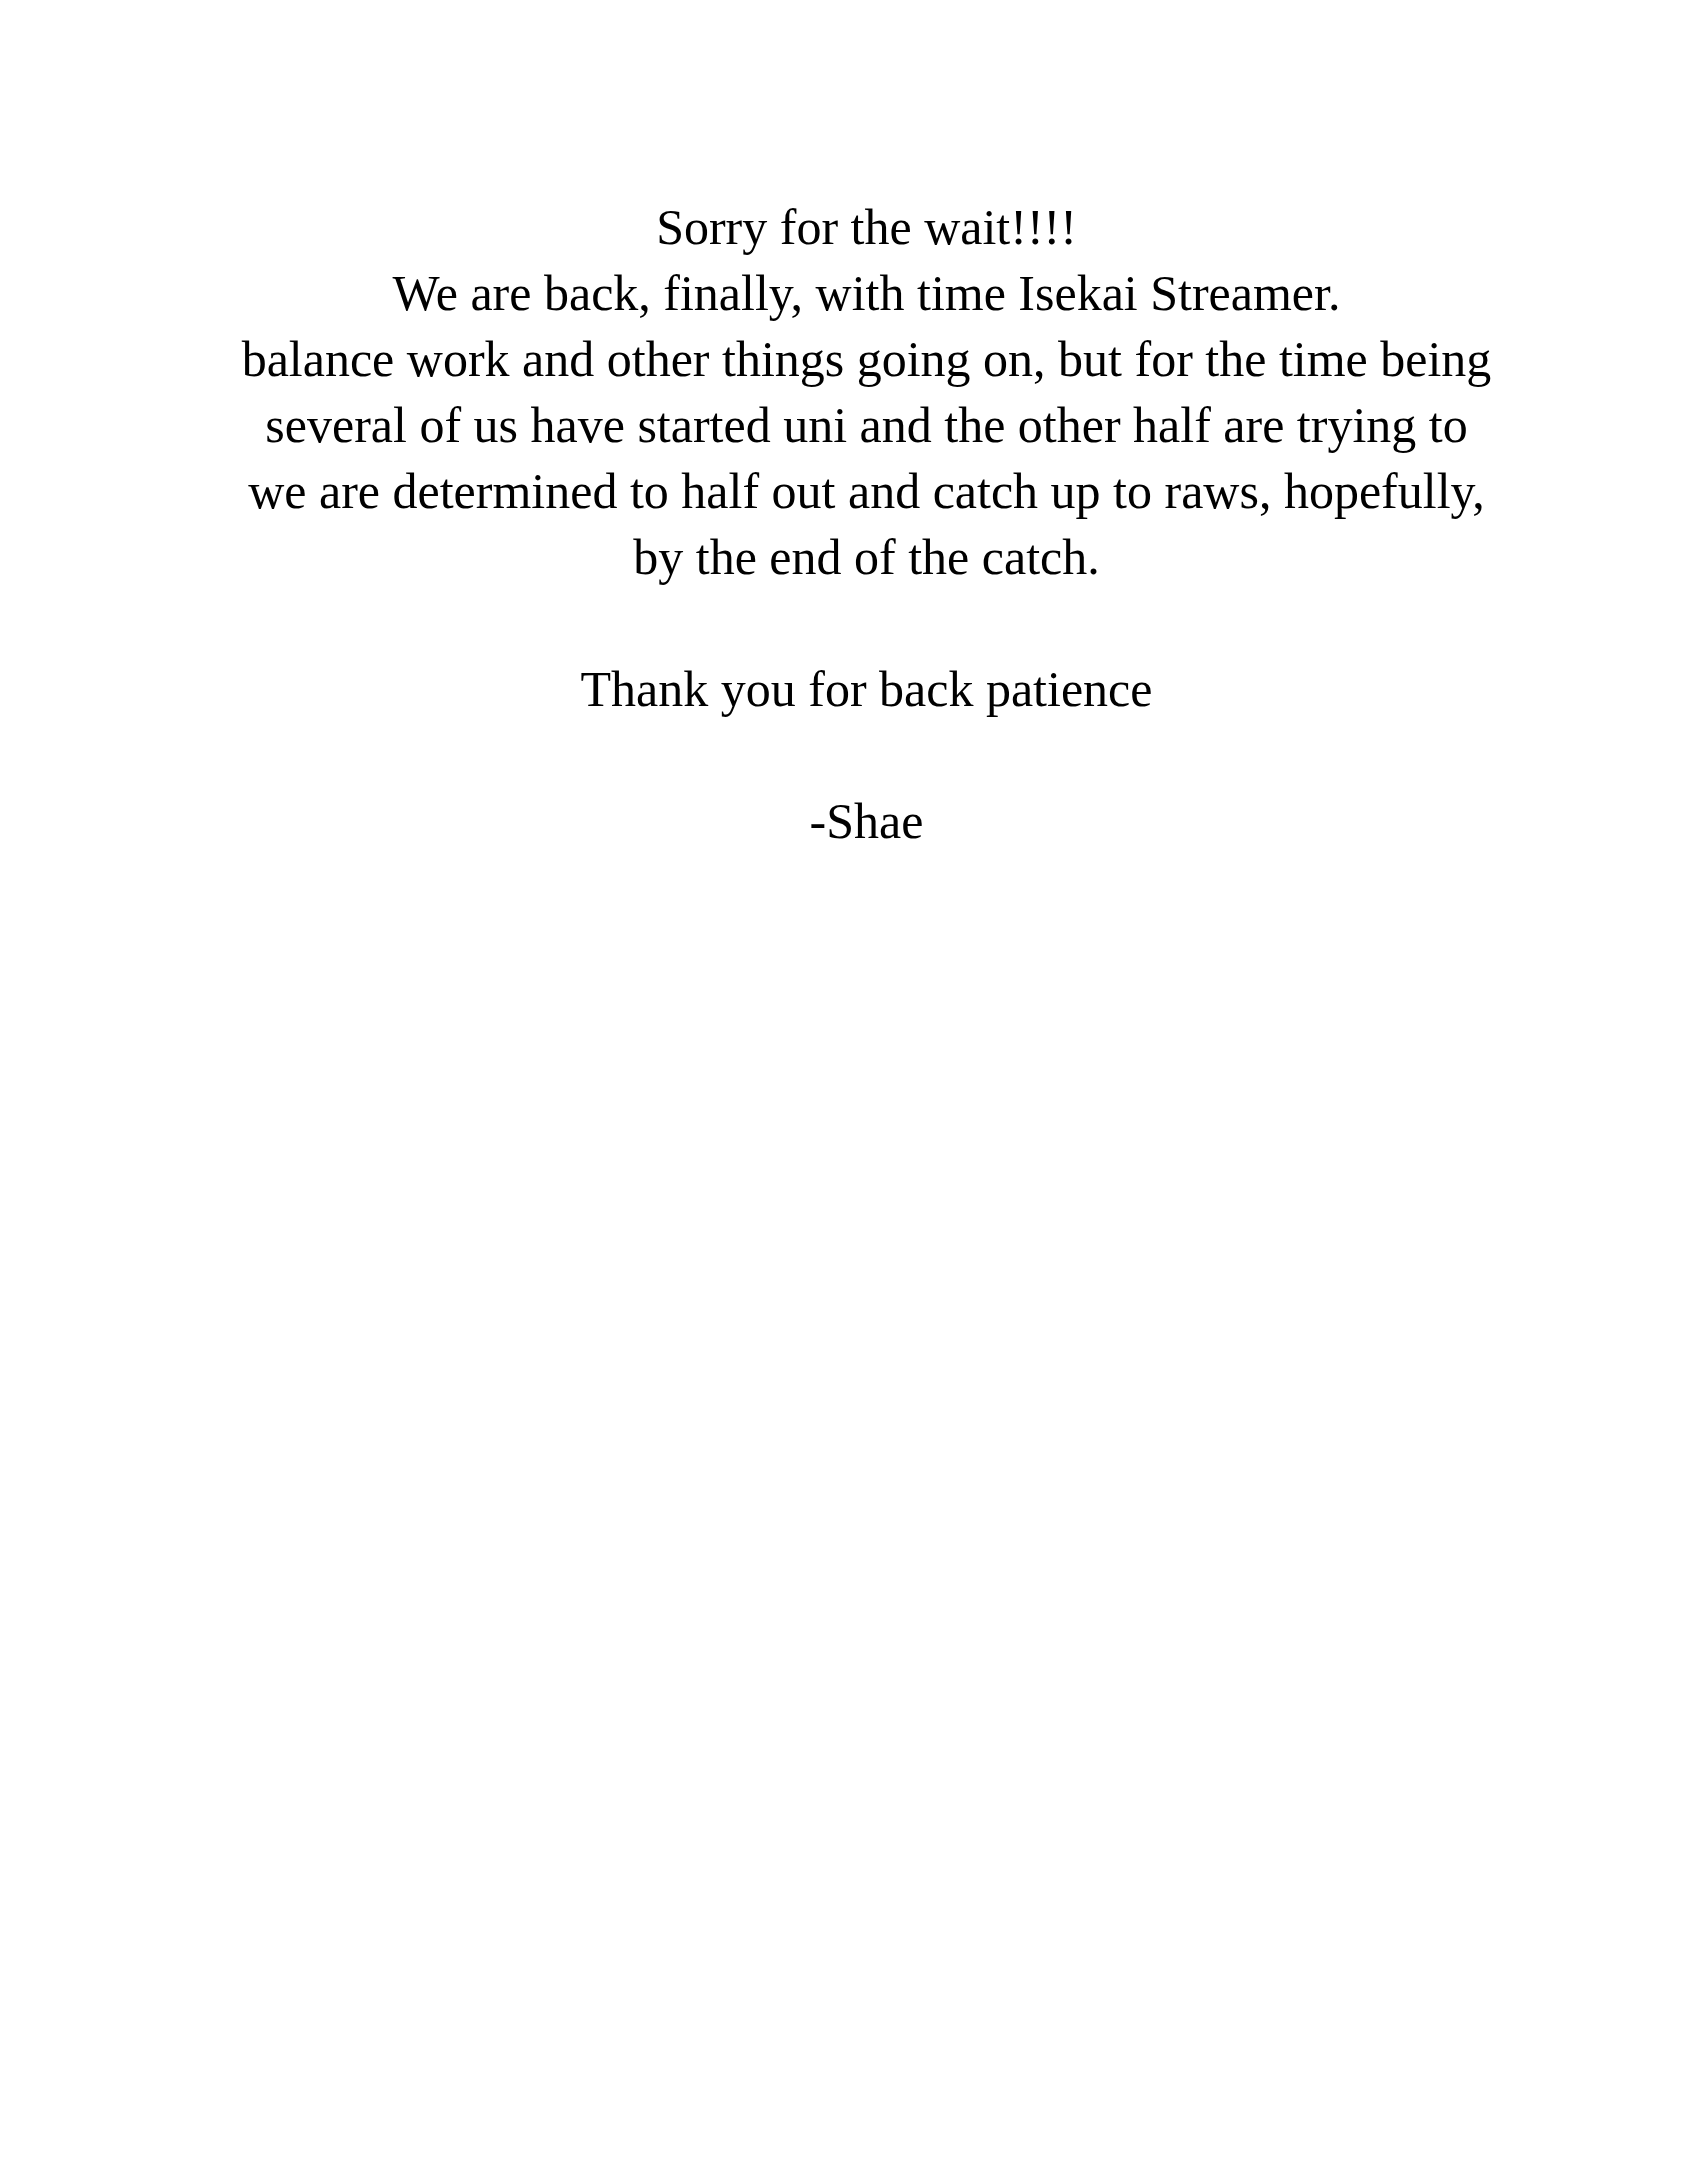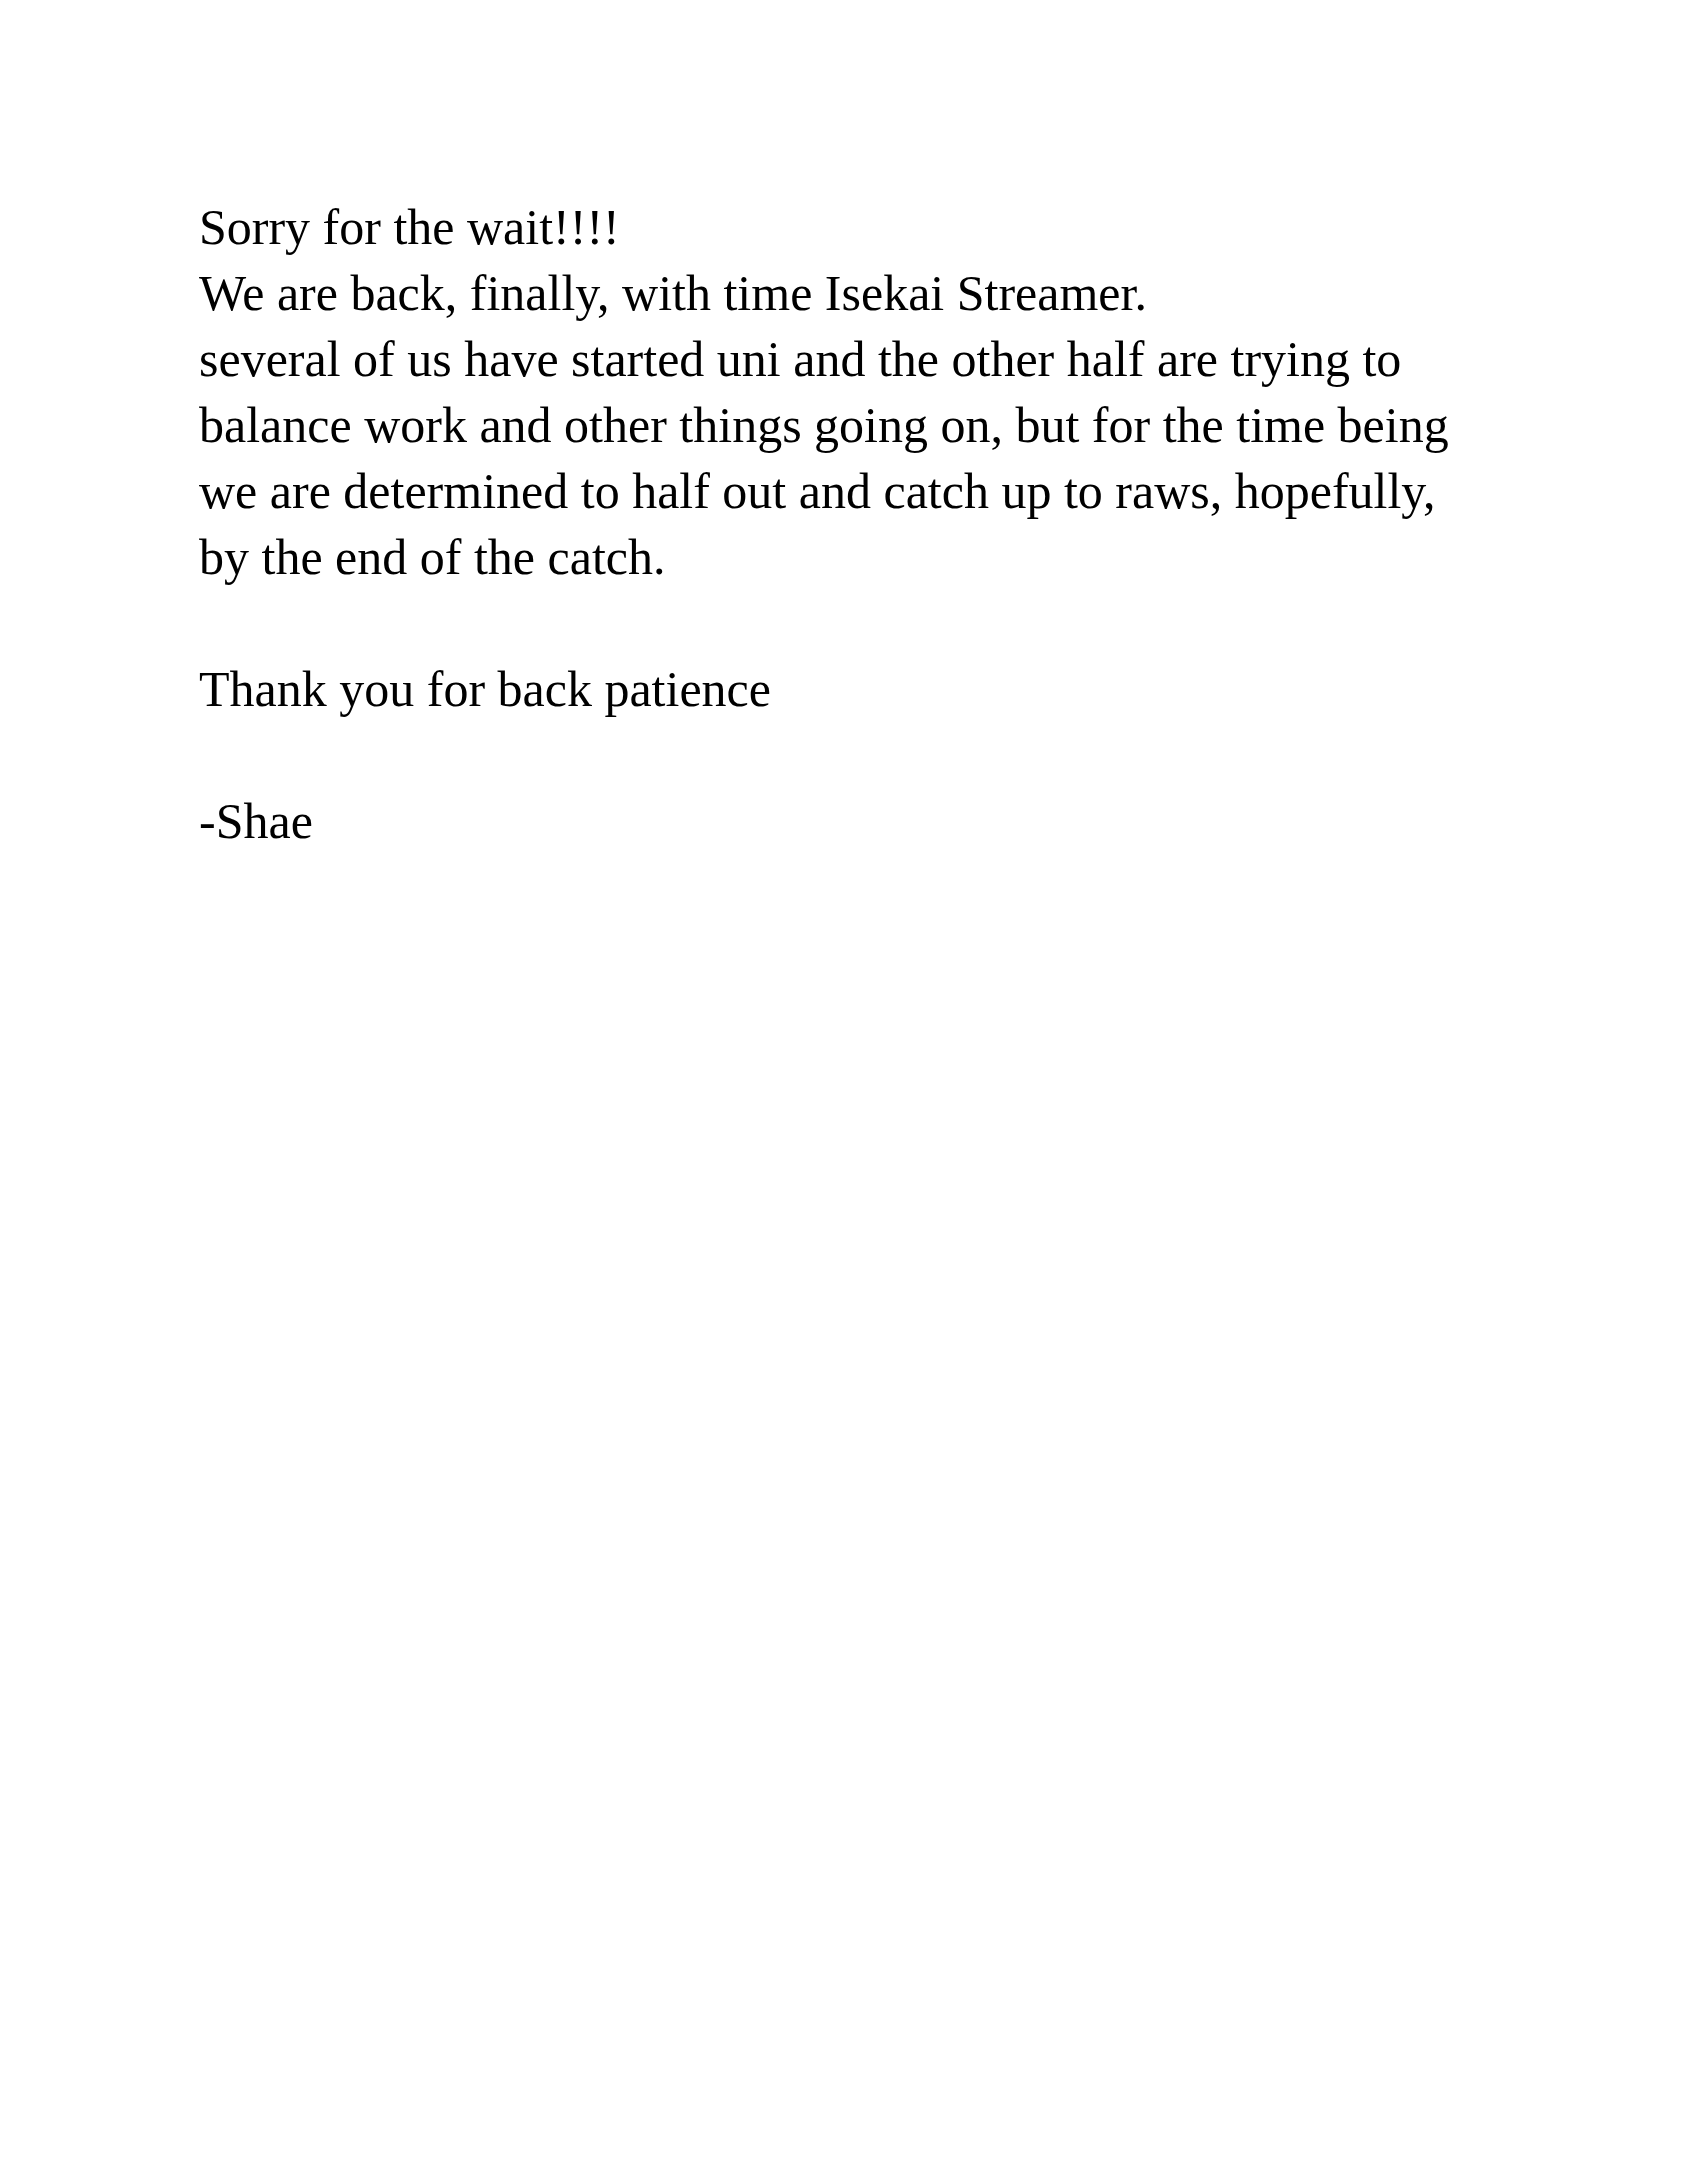--- a/index.html
+++ b/index.html
@@ -14,20 +14,21 @@
     overflow: hidden;
     font-family: "Liberation Serif", "DejaVu Serif", serif;
   }
   .page {
     position: absolute;
     left: 0;
     top: 0;
     width: 1686px;
     height: 1673px;
     background: #ffffff;
+    text-align: center;
   }
   .text-block {
     position: absolute;
     left: 199px;
     top: 194px;
     width: 1335px;
     color: #000000;
     font-size: 50px;
     line-height: 66px;
     letter-spacing: 0;
@@ -37,22 +38,22 @@
     white-space: nowrap;
   }
 </style>
 </head>
 <body>
 
 <div class="page">
   <div class="text-block">
     <div class="line">Sorry for the wait!!!!</div>
     <div class="line">We are back, finally, with time Isekai Streamer.</div>
+    <div class="line">balance work and other things going on, but for the time being</div>
     <div class="line">several of us have started uni and the other half are trying to</div>
-    <div class="line">balance work and other things going on, but for the time being</div>
     <div class="line">we are determined to half out and catch up to raws, hopefully,</div>
     <div class="line">by the end of the catch.</div>
     <div class="line"></div>
     <div class="line">Thank you for back patience</div>
     <div class="line"></div>
     <div class="line">-Shae</div>
   </div>
 </div>
 
 

